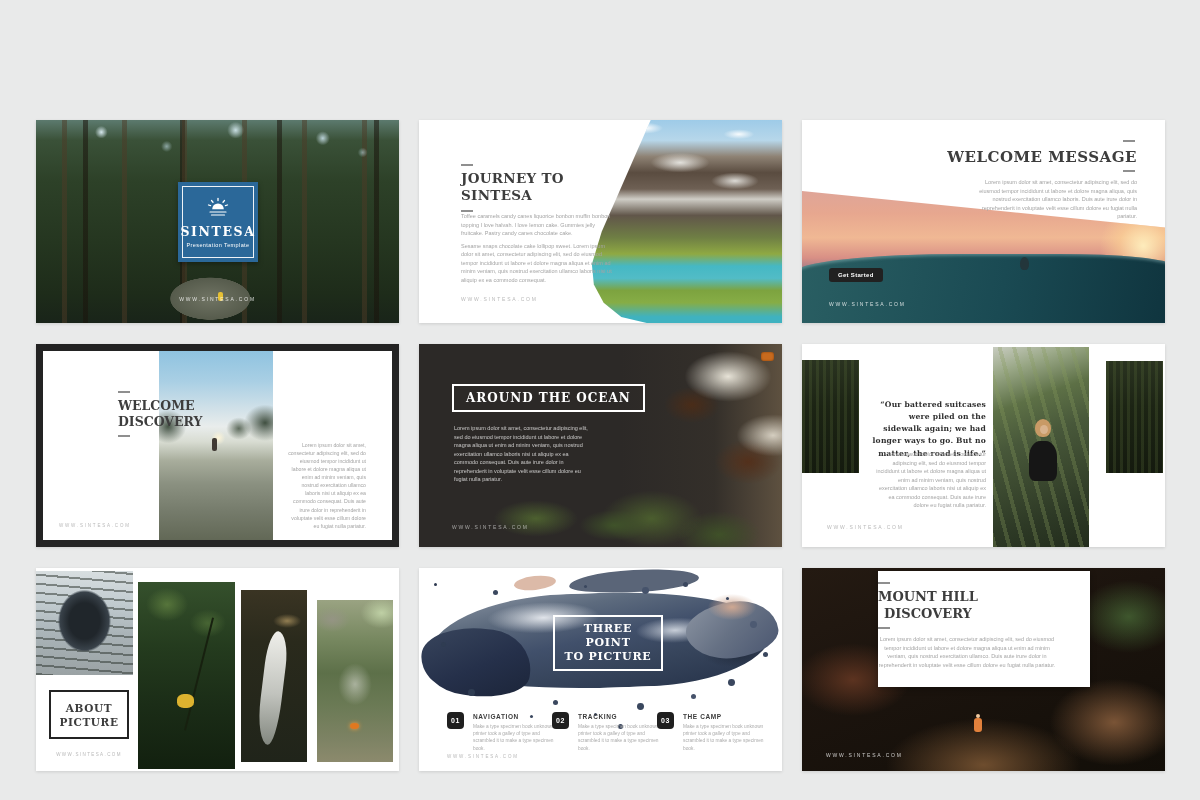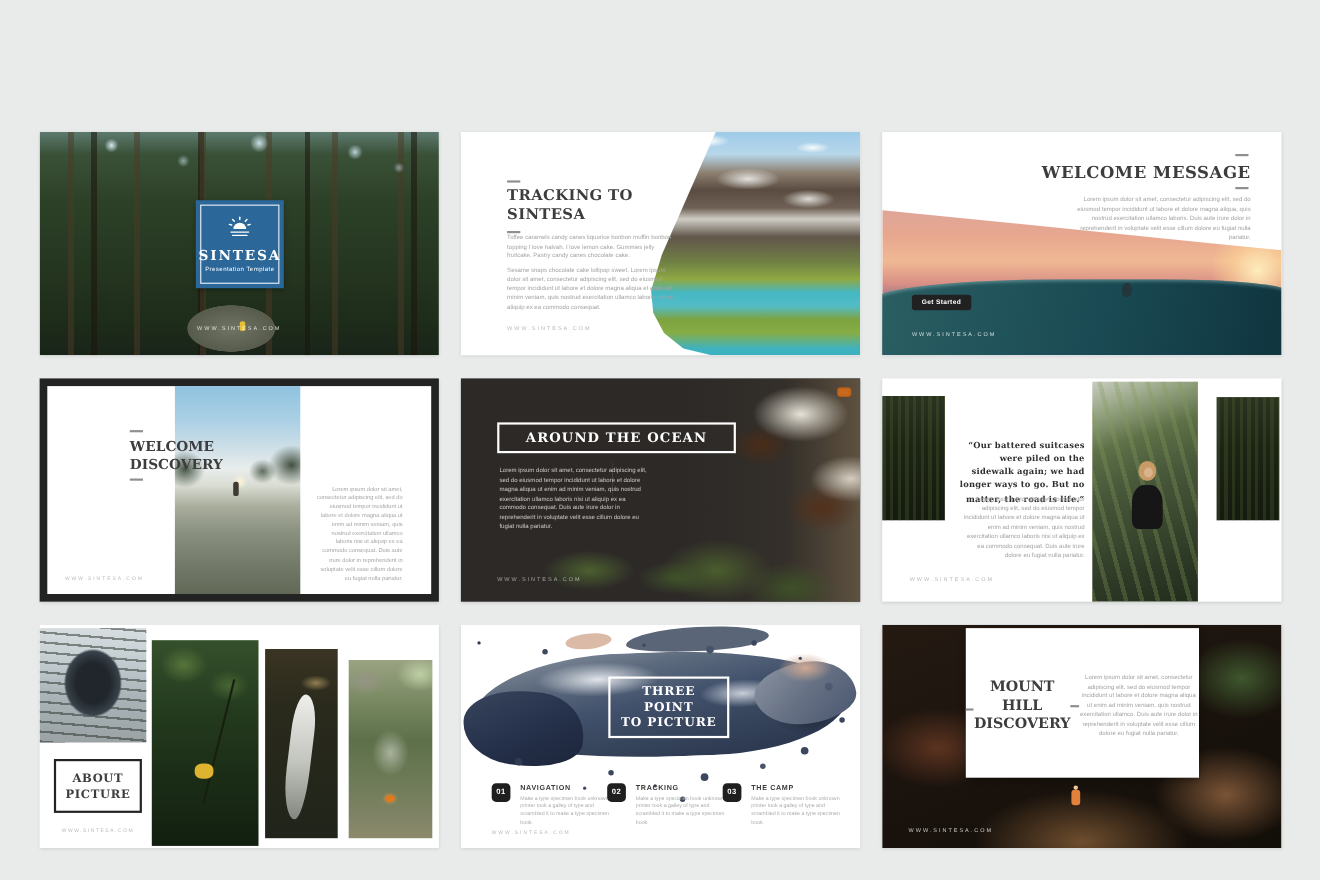--- a/index.html
+++ b/index.html
@@ -92,21 +92,21 @@
     radial-gradient(ellipse 40px 26px at 60% 30%,#4a2c18,rgba(74,44,24,0) 70%),
     radial-gradient(ellipse 48px 32px at 85% 58%,#53301b,rgba(83,48,27,0) 70%),
     radial-gradient(ellipse 72px 40px at 42% 86%,rgba(76,96,46,.95),rgba(76,96,46,0) 70%),
     radial-gradient(ellipse 60px 34px at 72% 94%,rgba(64,84,40,.9),rgba(64,84,40,0) 70%),
     linear-gradient(90deg,rgba(44,41,39,0) 0%,rgba(44,41,39,0) 28%,rgba(58,52,44,.55) 70%,#5e5140 100%);}
   .river-green{position:absolute;left:16%;right:30%;bottom:-6px;height:34%;background:
     radial-gradient(ellipse 60px 26px at 30% 50%,rgba(80,102,48,.9),rgba(80,102,48,0) 70%),
     radial-gradient(ellipse 50px 22px at 70% 60%,rgba(66,88,42,.85),rgba(66,88,42,0) 70%)}
   .raft{position:absolute;right:8px;top:8px;width:13px;height:9px;background:#c76a1e;border-radius:3px;
         box-shadow:inset 0 0 2px #7a3c0c}
-  .s5-titlebox{left:33px;top:40px;border:2px solid #fff;padding:5px 24px}
+  .s5-titlebox{left:33px;top:40px;border:2px solid #fff;padding:5px 12px}
   .s5-title{font-size:12px;letter-spacing:1px;color:#fff;white-space:nowrap}
   .s5-body{left:35px;top:80px;width:138px;color:rgba(255,255,255,.72)}
   .s5-site{left:33px;top:180px;color:rgba(255,255,255,.55)}
 
   
   .strip-forest{position:absolute;background:
     repeating-linear-gradient(90deg,rgba(86,104,56,.28) 0 3px,rgba(0,0,0,0) 3px 7px),
     linear-gradient(180deg,#2a3320 0%,#1c2414 40%,#141a0e 100%);}
   .st-l{left:0;top:16px;width:57px;height:113px}
   .st-r{right:2px;top:17px;width:57px;height:112px}
@@ -187,22 +187,22 @@
 
   
   .ph-canyon{position:absolute;inset:0;background:
     radial-gradient(ellipse 72px 52px at 90% 24%,rgba(92,142,72,.55),rgba(92,142,72,0) 70%),
     radial-gradient(ellipse 92px 62px at 86% 76%,#7a5436,rgba(122,84,54,0) 70%),
     radial-gradient(ellipse 82px 52px at 14% 55%,#5c3320,rgba(92,51,32,0) 70%),
     radial-gradient(ellipse 130px 62px at 50% 97%,#6e4d2e,rgba(110,77,46,0) 75%),
     linear-gradient(160deg,#241a12 0%,#1c140e 40%,#120e08 100%);}
   .climber{position:absolute;left:172px;top:150px;width:8px;height:14px;background:#e2813c;border-radius:3px}
   .climber-head{position:absolute;left:174px;top:146px;width:4px;height:4px;background:#f0c9a0;border-radius:50%}
-  .s9-box{left:76px;top:3px;width:212px;height:136px;background:#fff;display:flex;flex-direction:row;
-     align-items:center;box-shadow:0 2px 6px rgba(0,0,0,.3)}
+  .s9-box{left:76px;top:3px;width:212px;height:116px;background:#fff;display:flex;flex-direction:column;
+     align-items:flex-start;box-shadow:0 2px 6px rgba(0,0,0,.3)}
   .s9-box .dash{position:static;margin-top:11px}
   .s9-title{font-size:13px;line-height:17px;text-align:center;margin-top:4px}
   .s9-box .dash.d2{margin-top:5px}
   .s9-body{width:178px;text-align:center;margin-top:6px}
   .s9-site{left:24px;top:184px;color:rgba(255,255,255,.75)}
 </style>
 </head>
 <body>
 
 <div id="canvas">
@@ -232,21 +232,21 @@
         <div class="logo-tag">Presentation Template</div>
       </div>
     </div>
     <div class="site cover-site">WWW.SINTESA.COM</div>
   </div>
 
   <div class="slide s2">
     <div class="ph-alps"></div>
     <div class="dash" style="left:42px;top:44px"></div>
     <div class="abs serif s2-title">
-      <div>TRACKING TO</div>
+      <div>JOURNEY TO</div>
       <div>SINTESA</div>
     </div>
     <div class="dash" style="left:42px;top:90px"></div>
     <div class="abs body-txt s2-body">
       <p>Toffee caramels candy canes liquorice bonbon muffin bonbon topping I love halvah. I love lemon cake. Gummies jelly fruitcake. Pastry candy canes chocolate cake.</p>
       <p>Sesame snaps chocolate cake lollipop sweet. Lorem ipsum dolor sit amet, consectetur adipiscing elit, sed do eiusmod tempor incididunt ut labore et dolore magna aliqua et enim ad minim veniam, quis nostrud exercitation ullamco laboris nisi ut aliquip ex ea commodo consequat.</p>
     </div>
     <div class="site" style="left:42px;top:176px">WWW.SINTESA.COM</div>
   </div>
 

